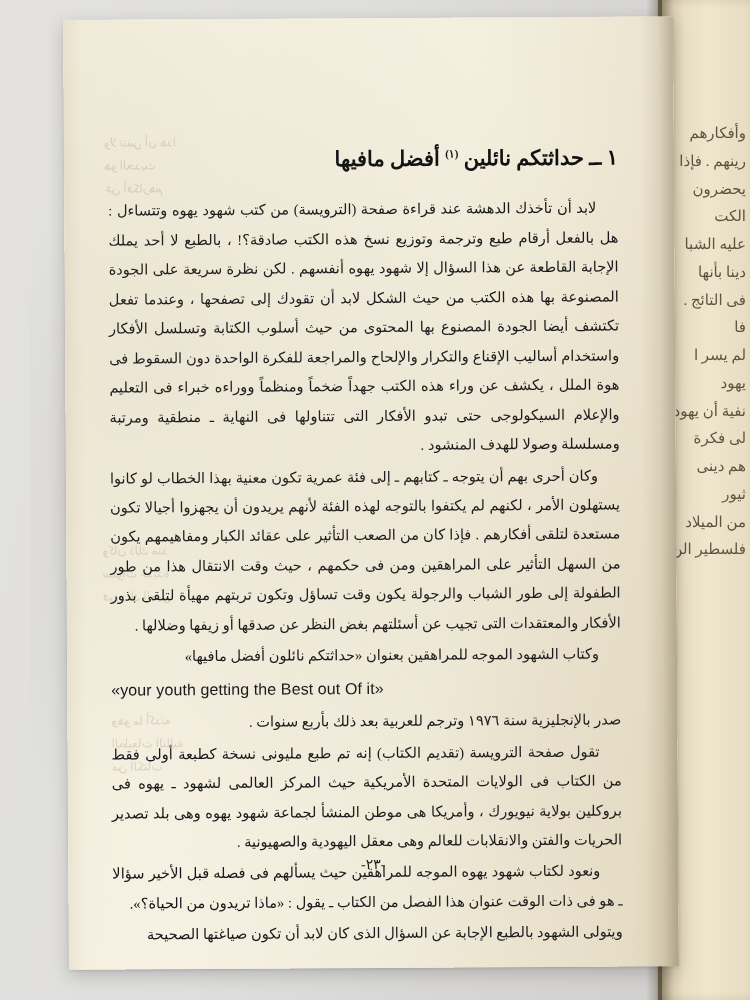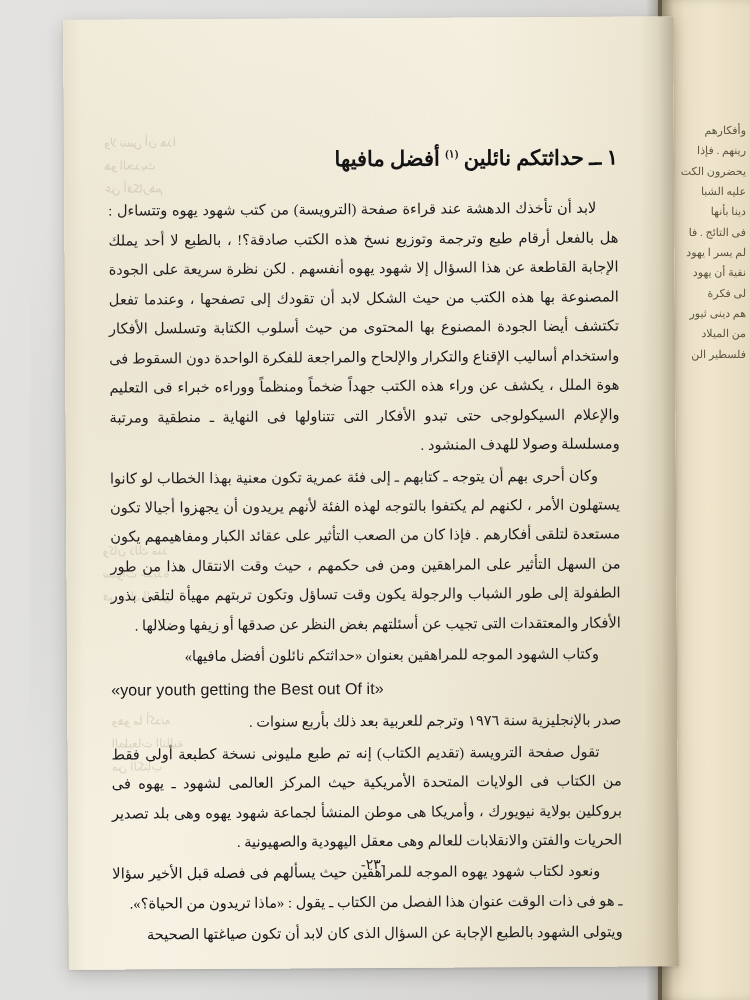--- a/index.html
+++ b/index.html
@@ -51,21 +51,21 @@
     width: 26px;
     background: linear-gradient(90deg, rgba(70,55,30,0.45) 0%, rgba(120,100,60,0.12) 60%, rgba(0,0,0,0) 100%);
   }
   .facing-text {
     position: absolute;
     top: 120px;
     right: 4px;
     width: 76px;
     direction: rtl;
     text-align: right;
-    font-size: 11px;
+    font-size: 15px;
     line-height: 1.85;
     color: #4b4130;
     opacity: 0.88;
     white-space: pre-line;
     filter: blur(0.25px);
   }
 
   
   .spine {
     position: absolute;

